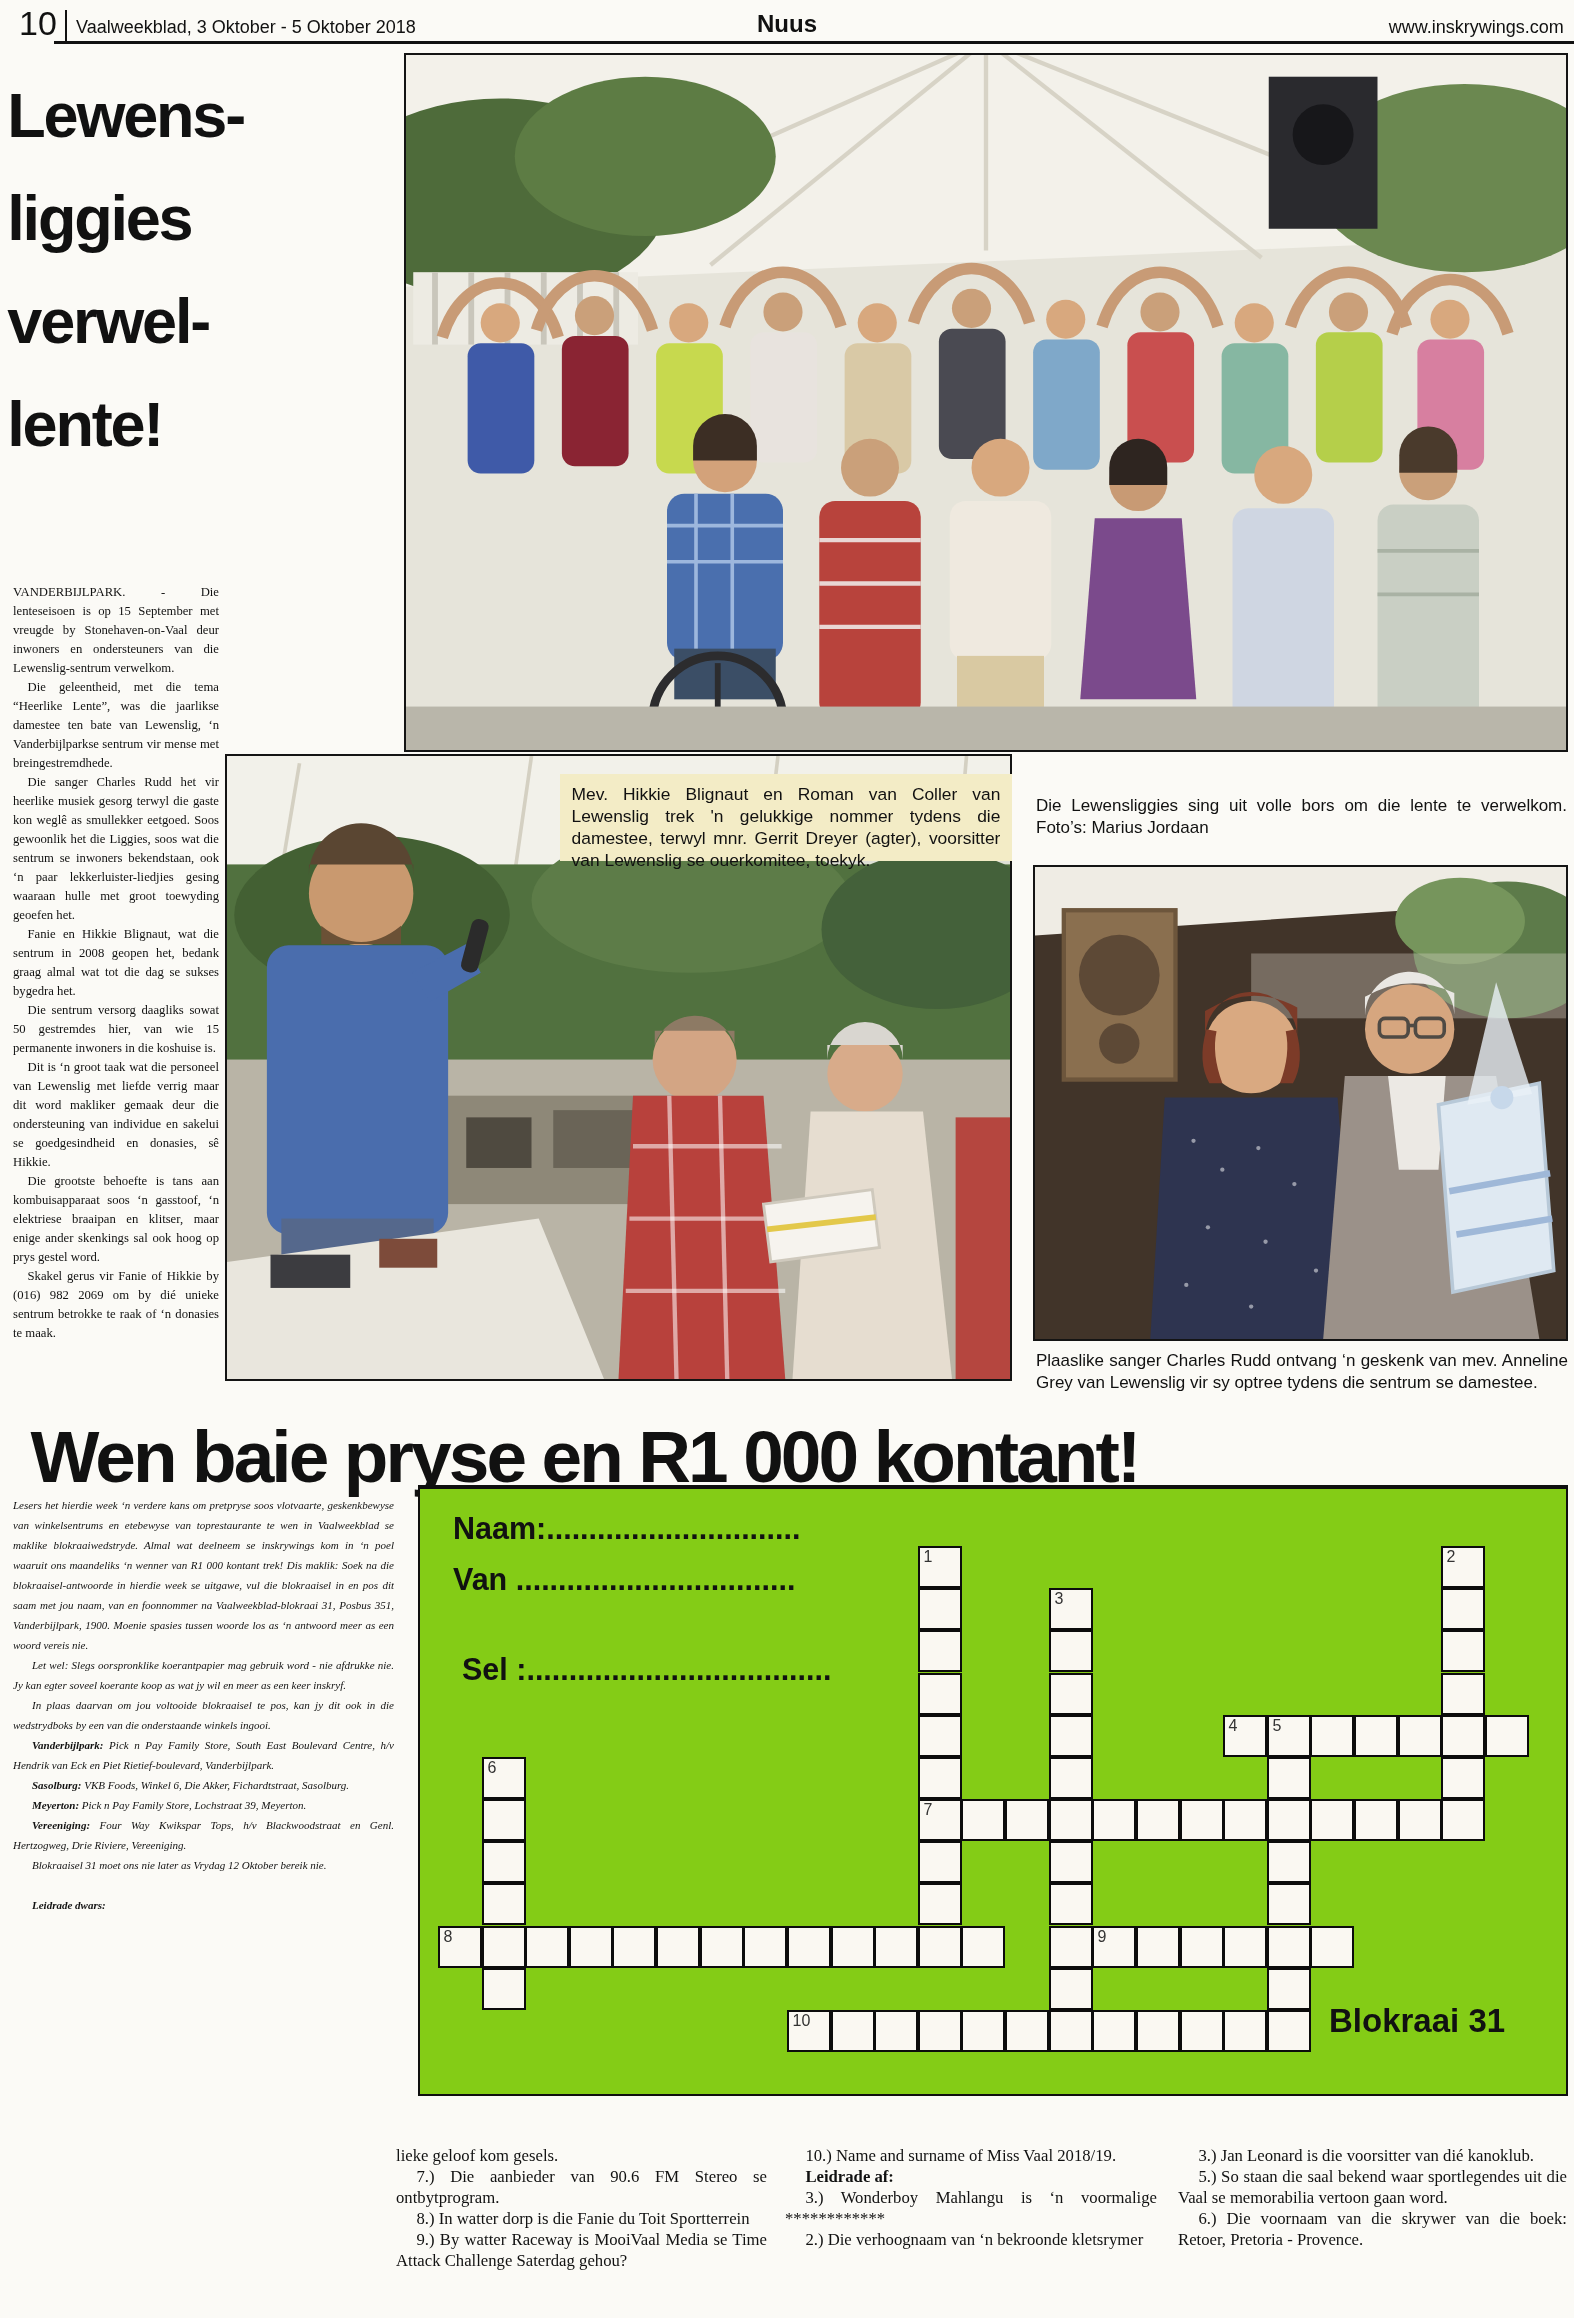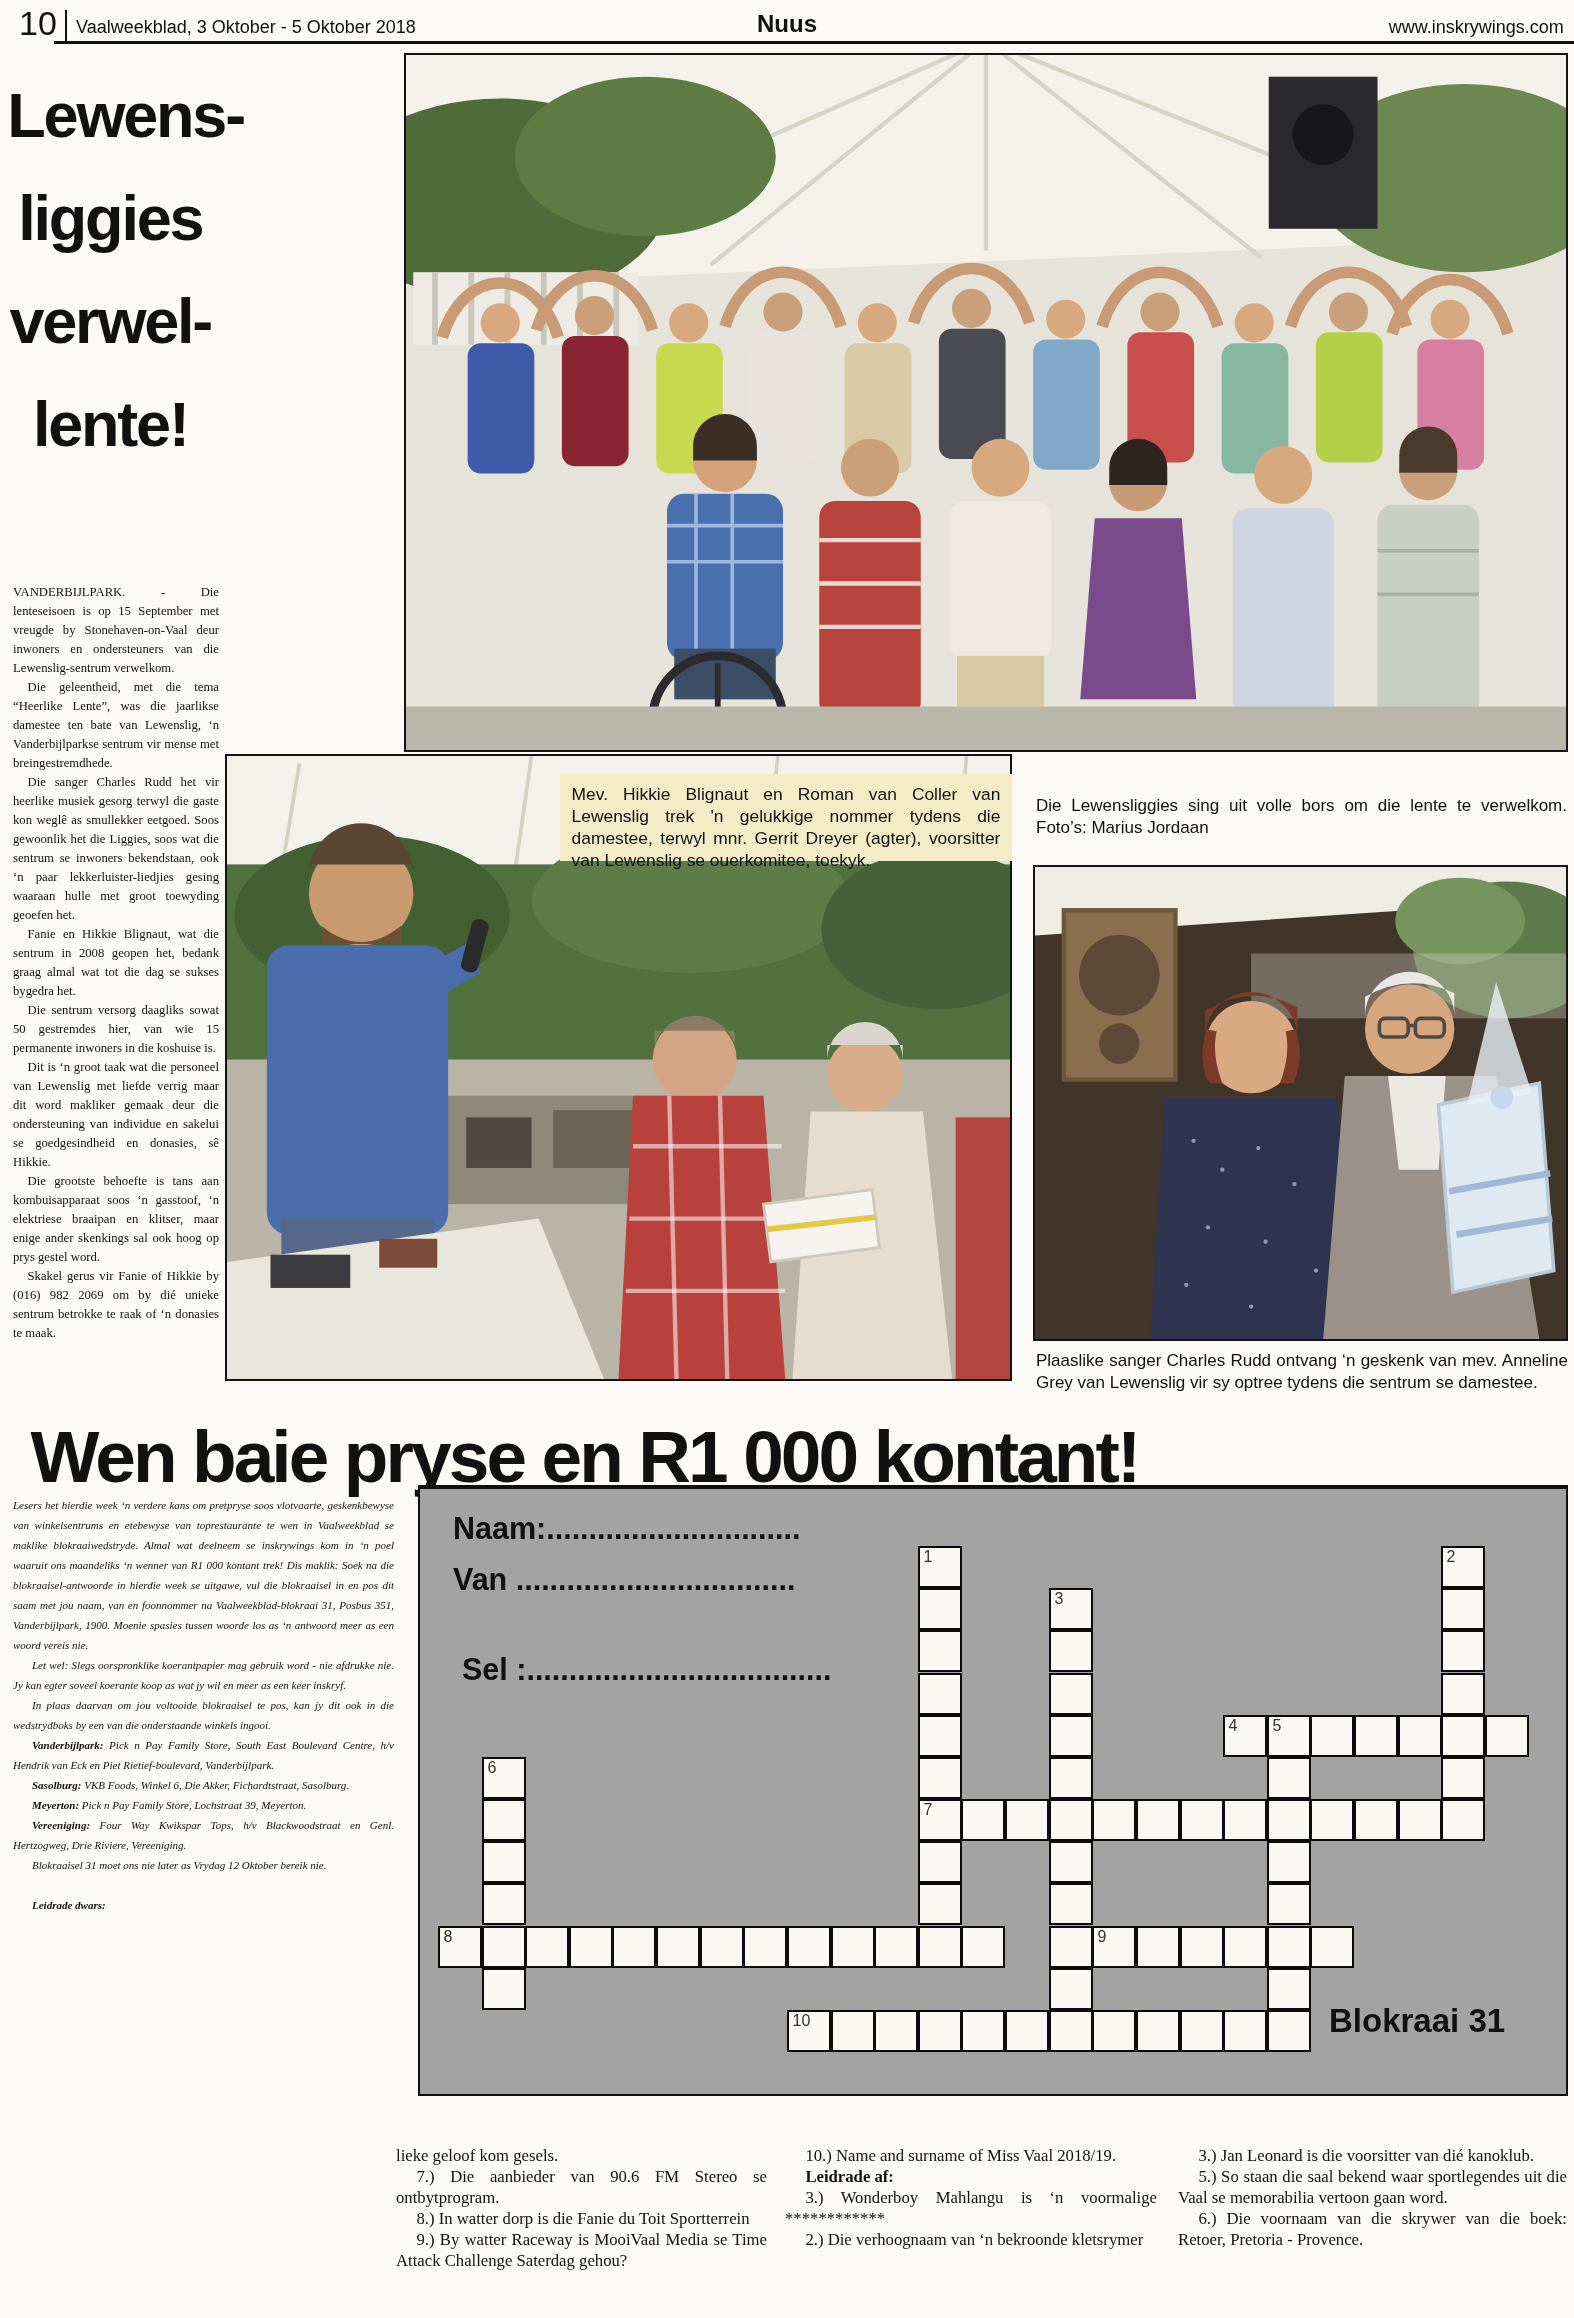--- a/index.html
+++ b/index.html
@@ -6,21 +6,21 @@
   #page{position:relative;width:1574px;height:2319px;background:#fbfaf6;overflow:hidden;
         font-family:"Liberation Serif",serif;color:#111;}
   .abs{position:absolute;}
   
   .page-num{font-family:"Liberation Sans",sans-serif;font-size:34px;font-weight:500;line-height:1;}
   .hdr-div{width:2.2px;height:33px;background:#111;}
   .issue,.site{font-family:"Liberation Sans",sans-serif;font-size:18px;}
   .section{width:100%;text-align:center;font-family:"Liberation Sans",sans-serif;font-size:24px;font-weight:600;}
   .hdr-rule{height:2.9px;background:#111;}
   
-  .headline1{width:206px;text-align:center;font-family:"Liberation Sans",sans-serif;
+  .headline1{width:206px;font-family:"Liberation Sans",sans-serif;
              font-weight:bold;font-size:63px;line-height:103px;letter-spacing:-2.2px;}
   .headline2{font-family:"Liberation Sans",sans-serif;font-weight:bold;font-size:73px;
              letter-spacing:-2.9px;white-space:nowrap;}
   
   .bodycol p{margin:0;text-align:justify;text-justify:inter-word;}
   .col-narrow{width:206px;font-size:12.7px;line-height:19px;}
   .col-narrow p{text-indent:14.5px;}
   .col-narrow p.noindent{text-indent:0;}
   .col-comp{width:381px;font-size:11px;line-height:20px;font-style:italic;}
   .col-comp p{text-indent:19px;}
@@ -30,21 +30,21 @@
   .col-bot p{text-indent:20.4px;}
   .col-bot p.noindent{text-indent:0;}
   .boldlead{font-weight:bold;}
   
   .caption{font-family:"Liberation Sans",sans-serif;font-size:17px;line-height:22px;text-align:justify;}
   .cap-overlay{background:#f3ecc6;padding:8.7px 11.6px;box-sizing:border-box;font-size:17.4px;}
   
   .photo{border:2.2px solid #141414;box-sizing:border-box;background:#cfcdc3;}
   .photo svg{display:block;width:100%;height:100%;}
   
-  #cw-box{border:2.2px solid #0f0f0f;border-top-width:4.4px;box-sizing:border-box;background:#a3a3a3;}
+  #cw-box{border:2.2px solid #0f0f0f;border-top-width:4.4px;box-sizing:border-box;background:#84cc16;}
   .form-label{font-family:"Liberation Sans",sans-serif;font-weight:bold;font-size:30.5px;letter-spacing:0px;white-space:nowrap;}
   .cw-cell{position:absolute;width:44px;height:42px;border:2.9px solid #0c0c0c;box-sizing:border-box;
            background:#faf8f2;}
   .cw-num{position:absolute;top:0.7px;left:3.6px;font-family:"Liberation Sans",sans-serif;
           font-size:16px;color:#333;line-height:1;}
   .blokraai{font-family:"Liberation Sans",sans-serif;font-weight:bold;font-size:33px;}
 </style>
 </head>
 <body>
 

